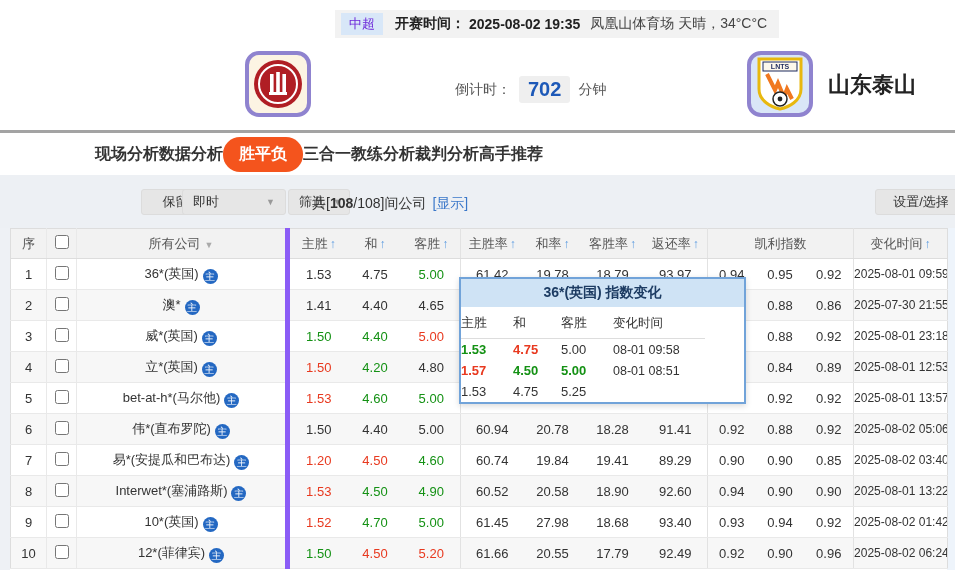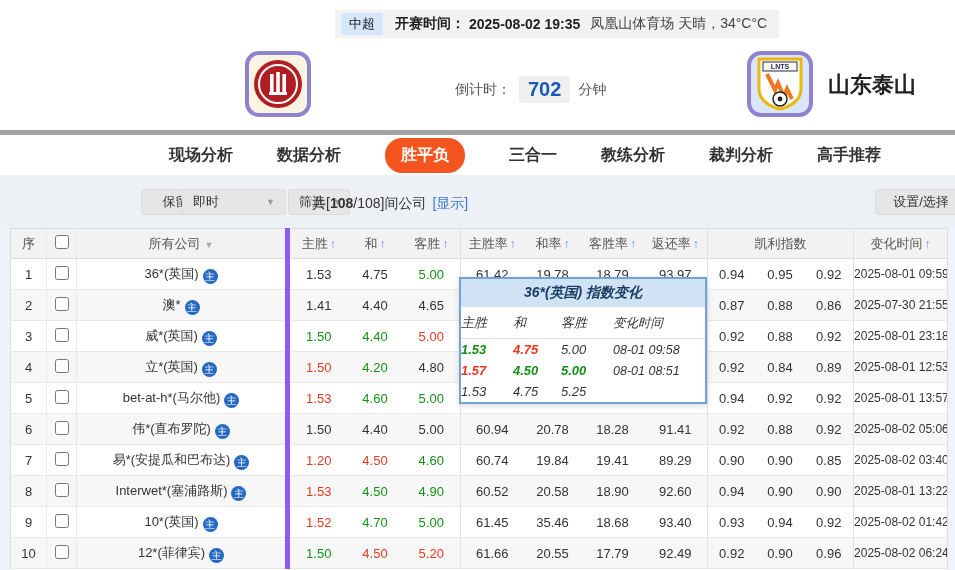--- a/index.html
+++ b/index.html
@@ -3,40 +3,40 @@
 <meta charset="utf-8">
 <style>
   * { margin:0; padding:0; box-sizing:border-box; }
   html,body { width:955px; height:570px; overflow:hidden; background:#fff;
     font-family:"Liberation Sans","DejaVu Sans",sans-serif; color:#333; }
   #page { position:relative; width:955px; height:570px; }
 
   
   .topbar { position:absolute; left:335px; top:10px; height:28px; background:#f2f2f2;
     display:inline-flex; align-items:center; padding:0 12px 0 6px; font-size:14px; white-space:nowrap; }
-  .league-badge { background:#d8e7f8; color:#0f172a; font-size:13px; padding:2px 8px; margin-right:12px; }
+  .league-badge { background:#d8e7f8; color:#6d28d9; font-size:13px; padding:2px 8px; margin-right:12px; }
   .start-label, .start-time { font-weight:bold; color:#222; }
   .start-time { margin:0 10px 0 4px; }
   .venue { color:#444; }
 
   
   .team-name { position:absolute; top:70px; font-size:22px; font-weight:bold; color:#222; }
   .home-name { left:98px; }
   .away-name { left:828px; }
   .logo-box { position:absolute; top:51px; width:66px; height:66px; border:4px solid #8f83cf;
     border-radius:14px; display:flex; align-items:center; justify-content:center; }
   .home-logo { left:245px; background:#fcf4e3; }
   .away-logo { left:747px; background:#d9e6f7; }
   .countdown { position:absolute; left:455px; top:76px; display:flex; align-items:center; font-size:14px; color:#555; }
   .cd-value { background:#efefef; color:#1d59b8; font-size:20px; font-weight:bold;
     padding:2px 9px; border-radius:3px; margin:0 8px; }
 
   
-  .nav { position:absolute; left:0; top:130px; width:955px; height:45px; border-top:5px solid #a3a3a3;
-    background:#fff; display:flex; align-items:center; justify-content:center; gap:44px; transform:translateZ(0); padding-left:95px; }
+  .nav { position:absolute; left:0; top:130px; width:955px; height:45px; border-top:3px solid #a3a3a3;
+    background:#fff; display:flex; align-items:center; justify-content:flex-start; transform:translateZ(0); padding-left:95px; }
   .tab { font-size:16px; font-weight:600; color:#333; cursor:pointer; white-space:nowrap; }
   .tab.active { background:#f4541d; color:#fff; border-radius:17px; padding:7px 16px; }
 
   
   .toolbar { position:absolute; left:0; top:175px; width:955px; height:53px; background:#edf0f4; }
   .btn { position:absolute; top:14px; height:26px; background:#e6e6e6; border:1px solid #dcdcdc;
     border-radius:3px; font-size:13px; color:#333; display:flex; align-items:center; justify-content:center; cursor:pointer; white-space:nowrap; }
   .caret { color:#999; font-size:9px; margin-left:8px; }
   .count-text { position:absolute; left:312px; top:20px; font-size:14px; color:#333; white-space:nowrap; }
   .count-text b { font-weight:bold; }
@@ -59,22 +59,22 @@
   .home-badge { display:inline-block; width:15px; height:15px; line-height:15px; border-radius:50%;
     background:#2468c2; color:#fff; font-size:10px; text-align:center; margin-left:4px; vertical-align:-2px; }
   .green { color:#149114; font-weight:bold; }
   .red { color:#e8391f; font-weight:bold; }
   .time-cell { font-size:12px; color:#333; }
   input[type=checkbox] { width:14px; height:14px; cursor:pointer; }
   .side-gutter { position:absolute; left:0; top:228px; width:10px; height:342px; background:#eef1f5; }
   .right-sliver { position:absolute; left:947px; top:228px; width:8px; height:342px; background:#eef4fb; }
 
   
-  .popup { position:absolute; left:459px; top:277px; width:248px; background:#fff;
-    border:2px solid #71a3d9; box-shadow:0 2px 6px rgba(0,0,0,.15); z-index:20;font-style:italic; }
+  .popup { position:absolute; left:459px; top:277px; width:287px; background:#fff;
+    border:2px solid #71a3d9; box-shadow:0 2px 6px rgba(0,0,0,.15); z-index:20; }
   .popup-title { background:#cfe3f5; color:#1d3c63; font-size:14px; font-weight:bold;
     text-align:center; padding:5px 0; }
   .popup-grid { display:grid; grid-template-columns:52px 48px 52px 92px; align-items:center;
     font-size:13px; }
   .popup-grid .ph { color:#333; padding:7px 0 6px; border-bottom:1px solid #ddd; }
   .popup-grid .pc { padding:3px 0; }
   .popup-grid .pt { text-align:left; font-size:12.5px; }
 </style>
 </head>
 <body>
@@ -309,21 +309,21 @@
           <td class="time-cell">2025-08-01 13:22</td>
         </tr>
         <tr>
           <td class="c-seq">9</td>
           <td class="c-cb"><input type="checkbox" style=""></td>
           <td class="c-company"><span>10*(英国)</span><span class="home-badge">主</span></td>
           <td class="red">1.52</td>
           <td class="green">4.70</td>
           <td class="g-end green">5.00</td>
           <td>61.45</td>
-          <td>35.46</td>
+          <td>27.98</td>
           <td>18.68</td>
           <td class="g-end">93.40</td>
           <td>0.93</td>
           <td>0.94</td>
           <td class="g-end">0.92</td>
           <td class="time-cell">2025-08-02 01:42</td>
         </tr>
         <tr>
           <td class="c-seq">10</td>
           <td class="c-cb"><input type="checkbox" style=""></td>

